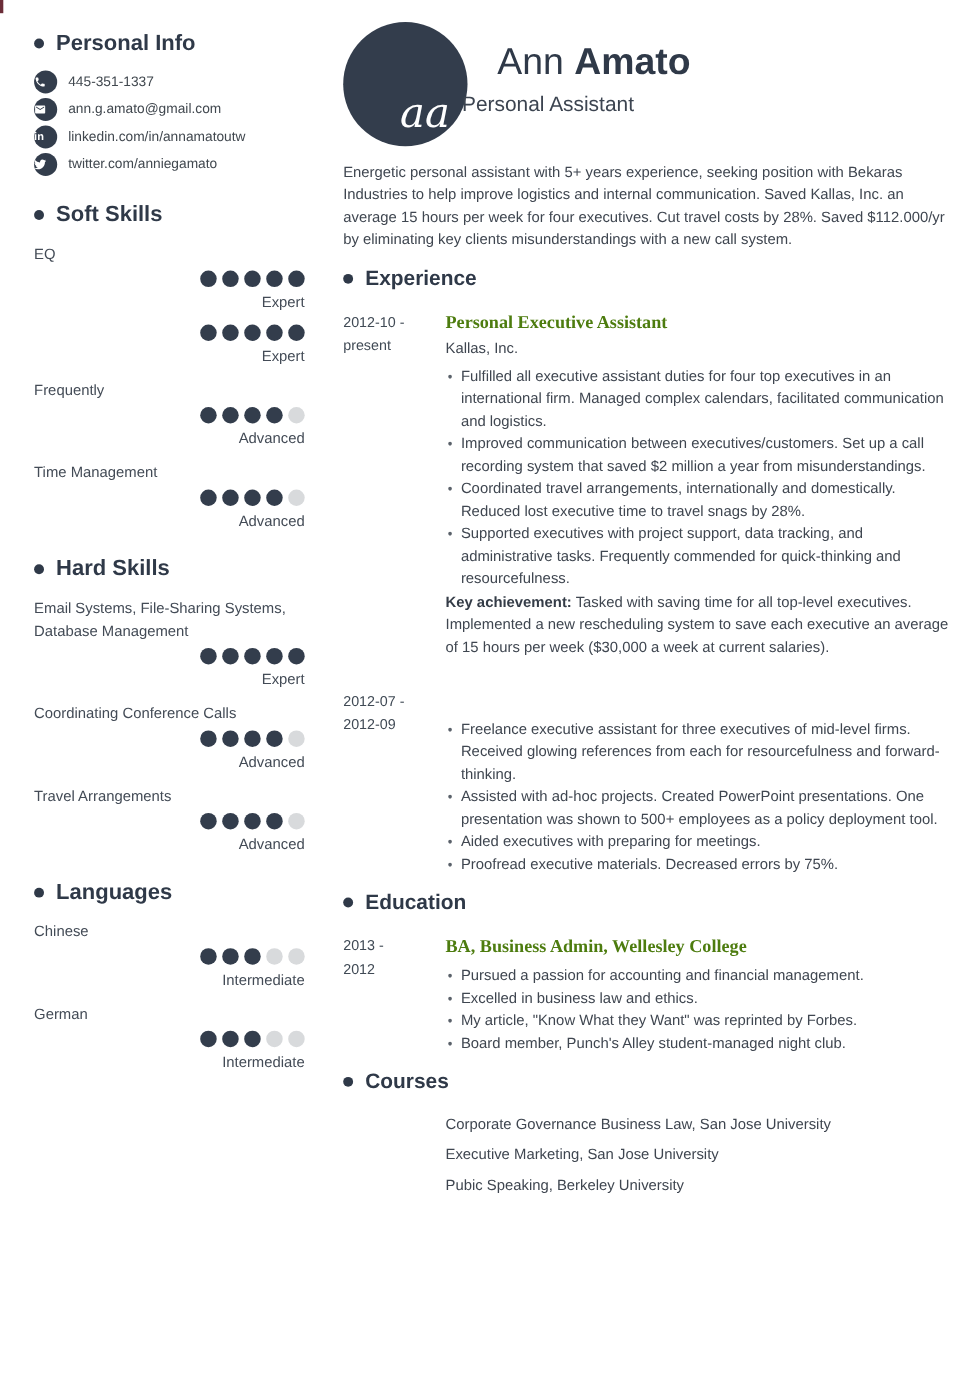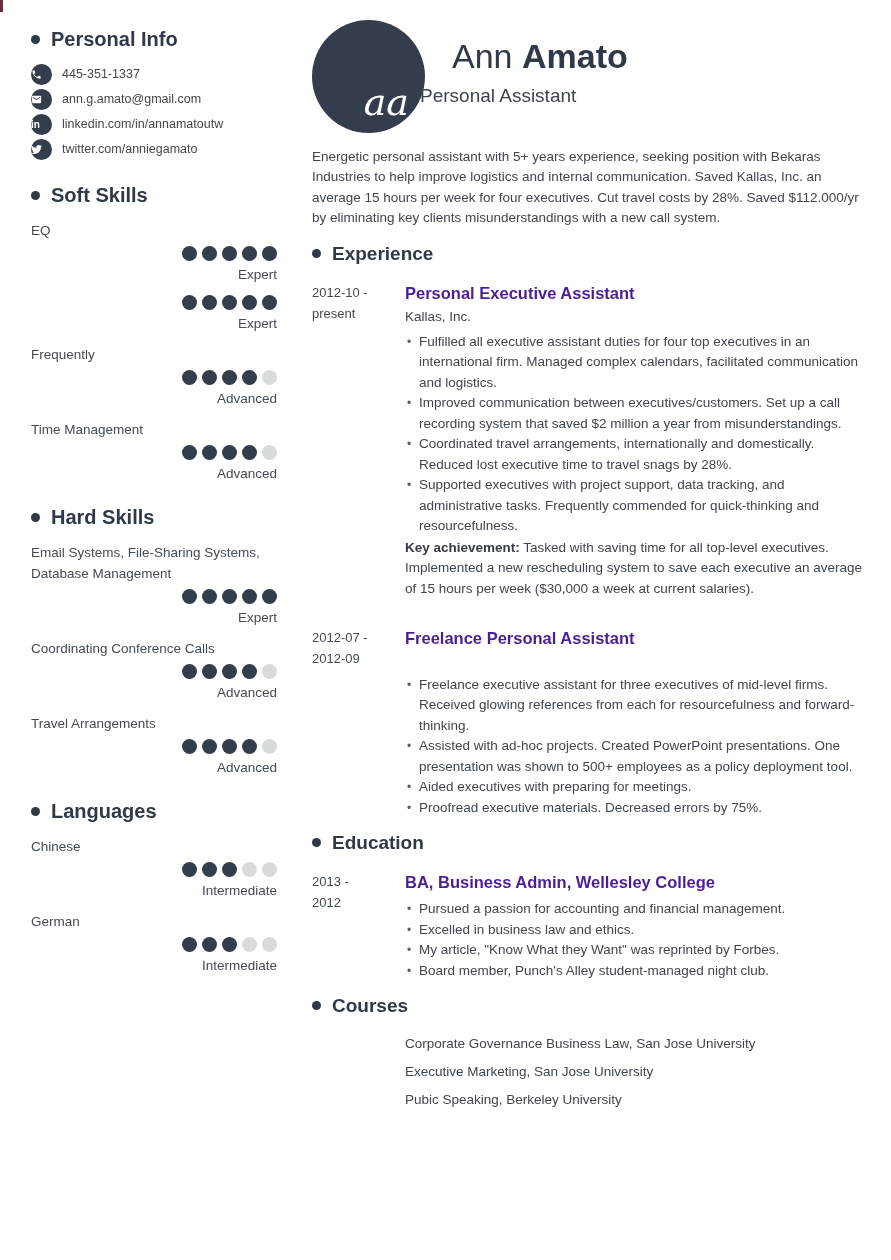--- a/index.html
+++ b/index.html
@@ -50,21 +50,21 @@
   .person-name .last{font-weight:700;}
   .job-title{font-size:19px;color:#3c4450;margin-top:8px;line-height:24px;}
 
   .summary{font-size:13.5px;line-height:20.5px;color:#3f4650;}
 
   .main-head{font-size:19px;line-height:21px;margin:14px 0 18px 0;}
 
   .entry{display:grid;grid-template-columns:93px 1fr;}
   .entry.gap-top{margin-top:14px;}
   .dates{font-size:13px;line-height:21px;color:#404a55;}
-  .role{font-size:16.5px;font-weight:700;color:#4c1d95;line-height:22px;}
+  .role{font-size:16.5px;font-weight:700;color:#4d7c0f;line-height:22px;font-family:Liberation Serif, serif;}
   .company{font-size:13.5px;color:#3f4650;line-height:19px;margin-top:3px;}
 
   ul.blist{list-style:none;margin:6px 0 0 0;padding:0;font-size:13.5px;line-height:20.5px;color:#3f4650;}
   ul.blist.no-company{margin-top:26px;}
   ul.blist li{position:relative;padding-left:14px;}
   ul.blist li::before{content:"\2022";position:absolute;left:2px;top:0;color:#5a616a;font-size:12px;}
 
   .keyach{font-size:13.5px;line-height:20.5px;color:#3f4650;margin-top:1px;}
   .keyach b{color:#343c47;}
 
@@ -272,21 +272,20 @@
         <p class="keyach"><b>Key achievement:</b><span> Tasked with saving time for all top-level executives. Implemented a new rescheduling system to save each executive an average of 15 hours per week ($30,000 a week at current salaries).</span></p>
       </div>
     </div>
 
     <div class="entry gap-top">
       <div class="dates">
         <div>2012-07 -</div>
         <div>2012-09</div>
       </div>
       <div>
-        <div class="role">Freelance Personal Assistant</div>
         <ul class="blist no-company">
             <li>Freelance executive assistant for three executives of mid-level firms. Received glowing references from each for resourcefulness and forward-thinking.</li>
             <li>Assisted with ad-hoc projects. Created PowerPoint presentations. One presentation was shown to 500+ employees as a policy deployment tool.</li>
             <li>Aided executives with preparing for meetings.</li>
             <li>Proofread executive materials. Decreased errors by 75%.</li>
           </ul>
       </div>
     </div>
 
     <h2 class="main-head">

